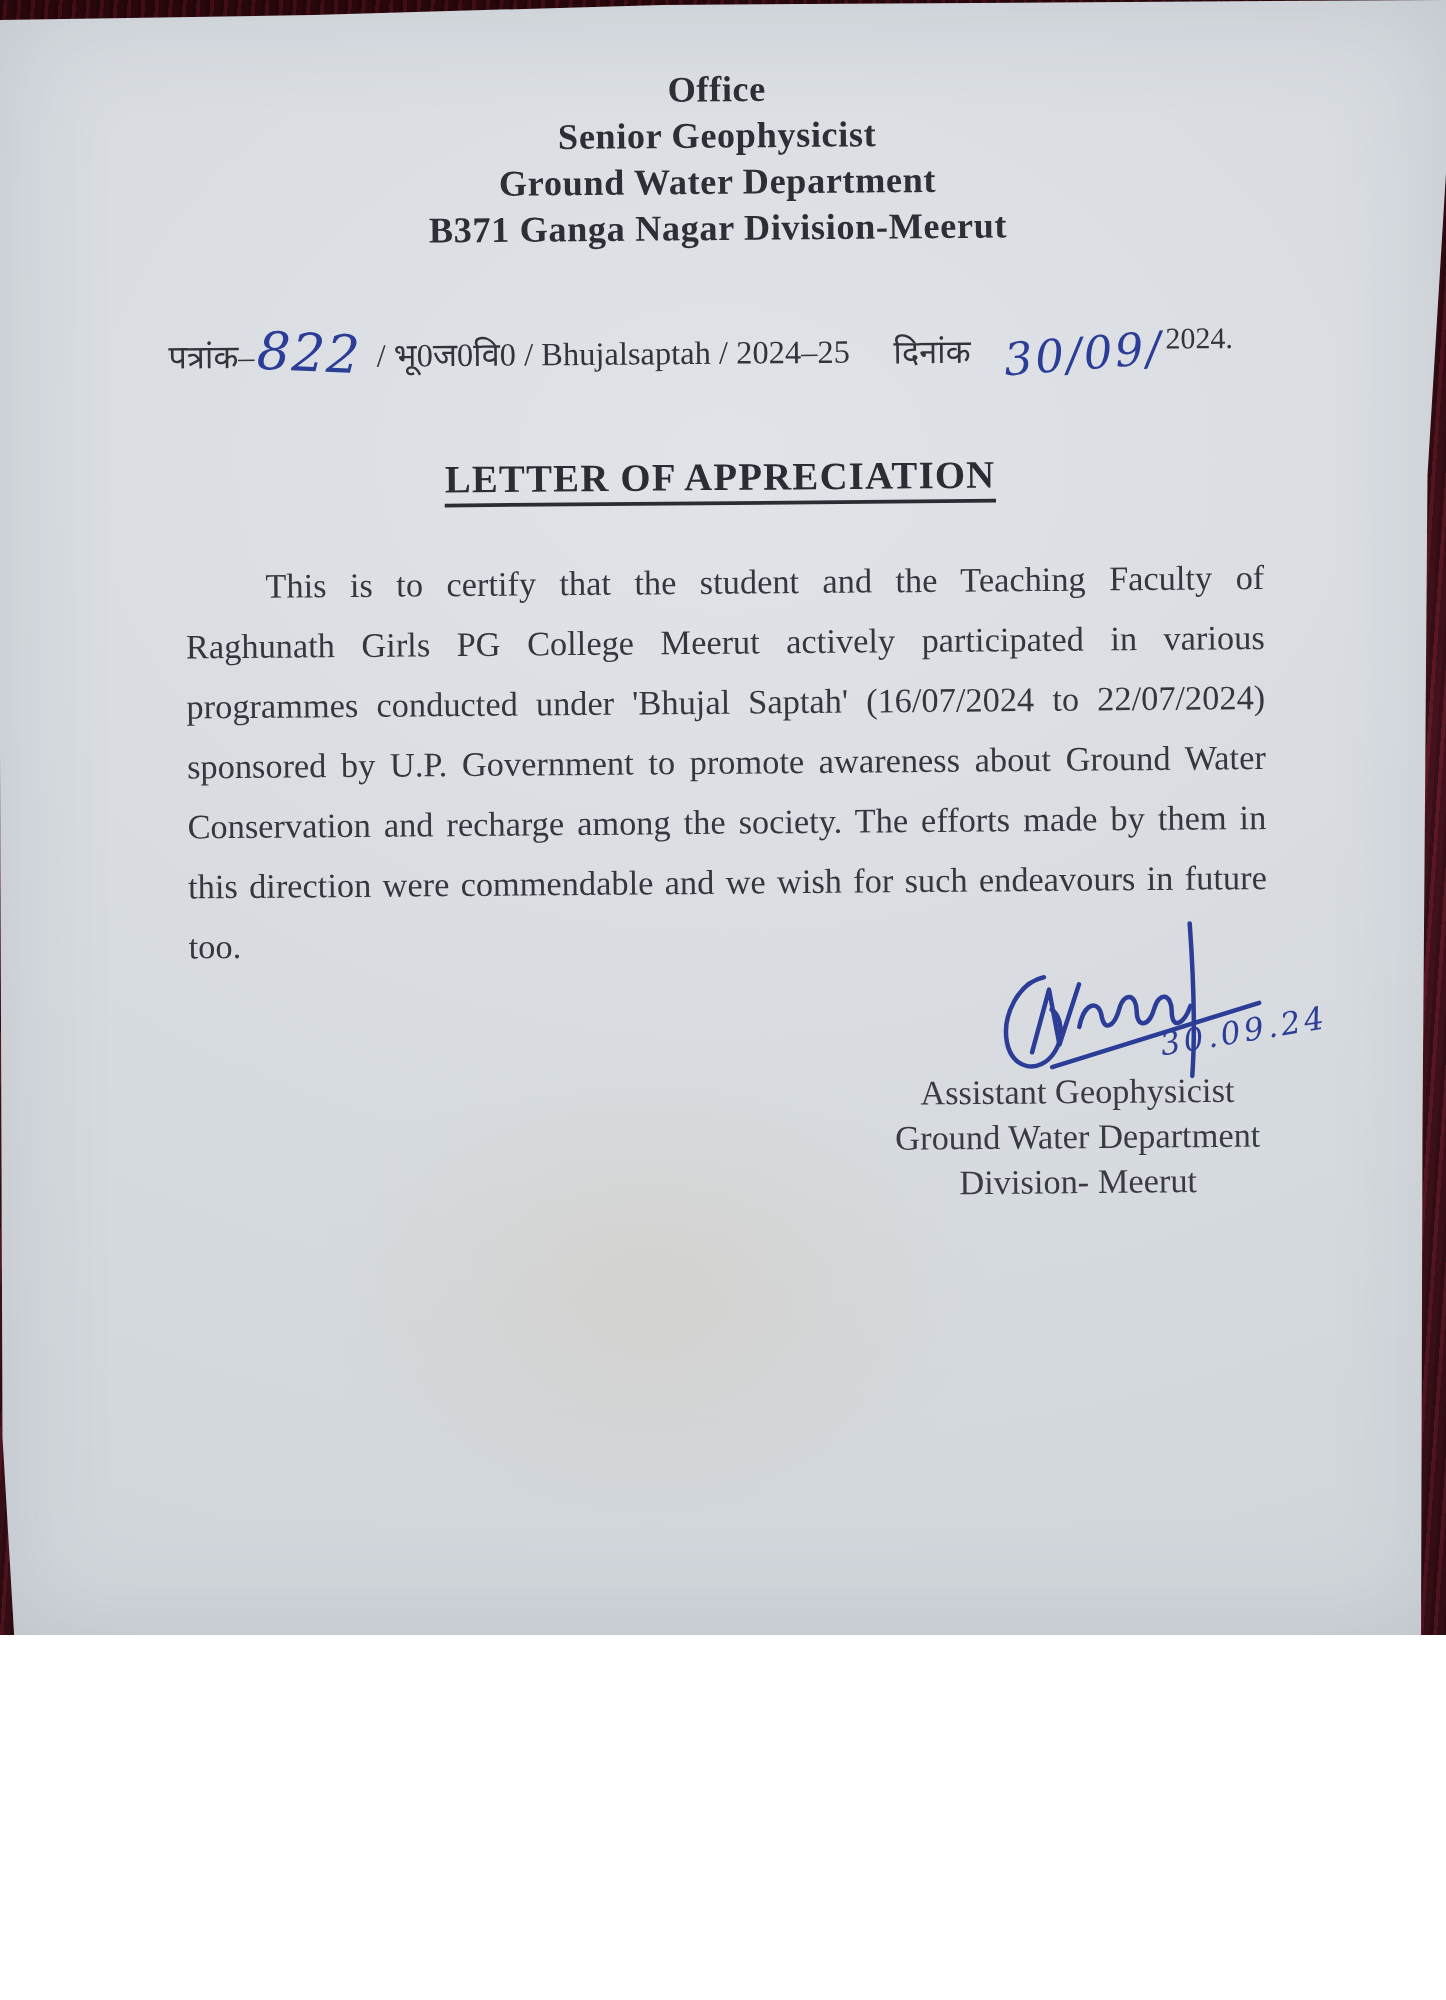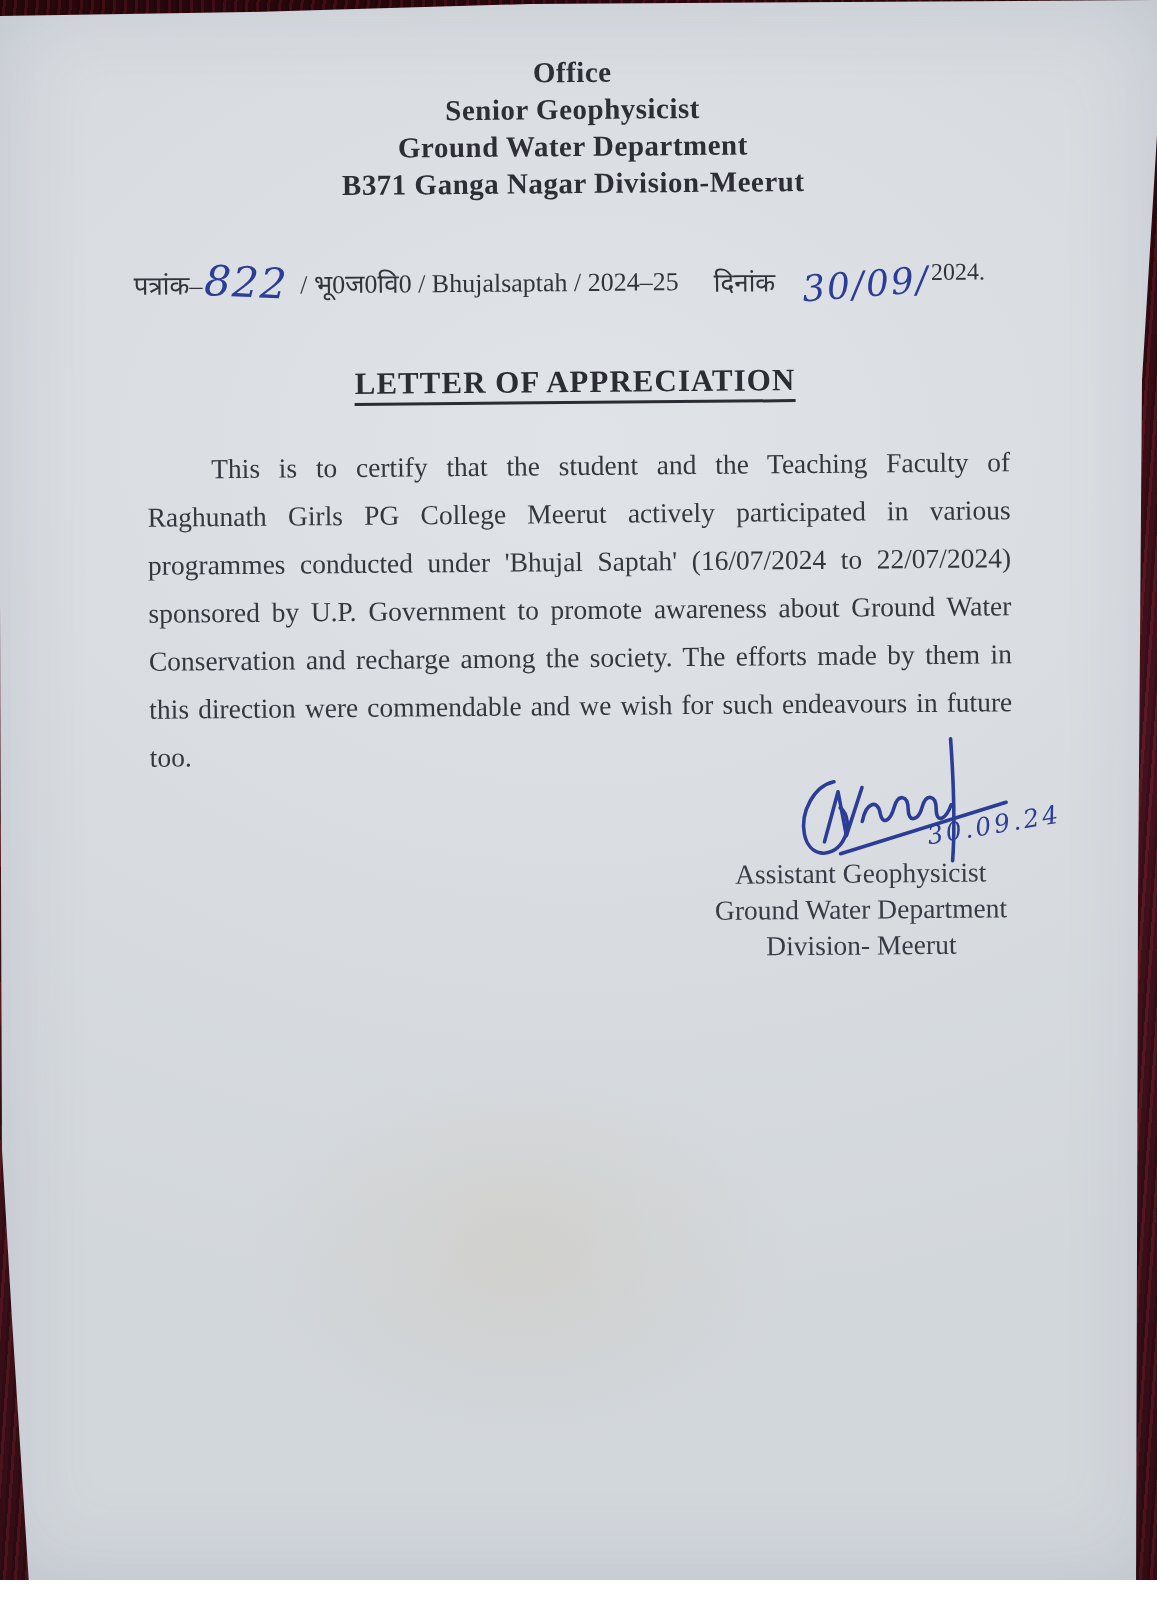--- a/index.html
+++ b/index.html
@@ -1,21 +1,21 @@
 <!DOCTYPE html>
 <html><head>
 <meta charset="utf-8">
 <style>
   html,body { margin:0; padding:0; }
   body { font-family: "Liberation Serif", serif; }
 
   .scene {
     position: relative;
     width: 1157px;
-    height: 1580px;
+    height: 1308px;
     overflow: hidden;
     background:
       repeating-linear-gradient(94deg, rgba(0,0,0,0.35) 0 3px, rgba(120,30,40,0.18) 3px 6px, rgba(0,0,0,0.22) 6px 11px),
       linear-gradient(180deg, #33090f 0%, #571724 45%, #41101a 100%);
   }
 
   .paper {
     position: absolute;
     inset: 0;
     background:

